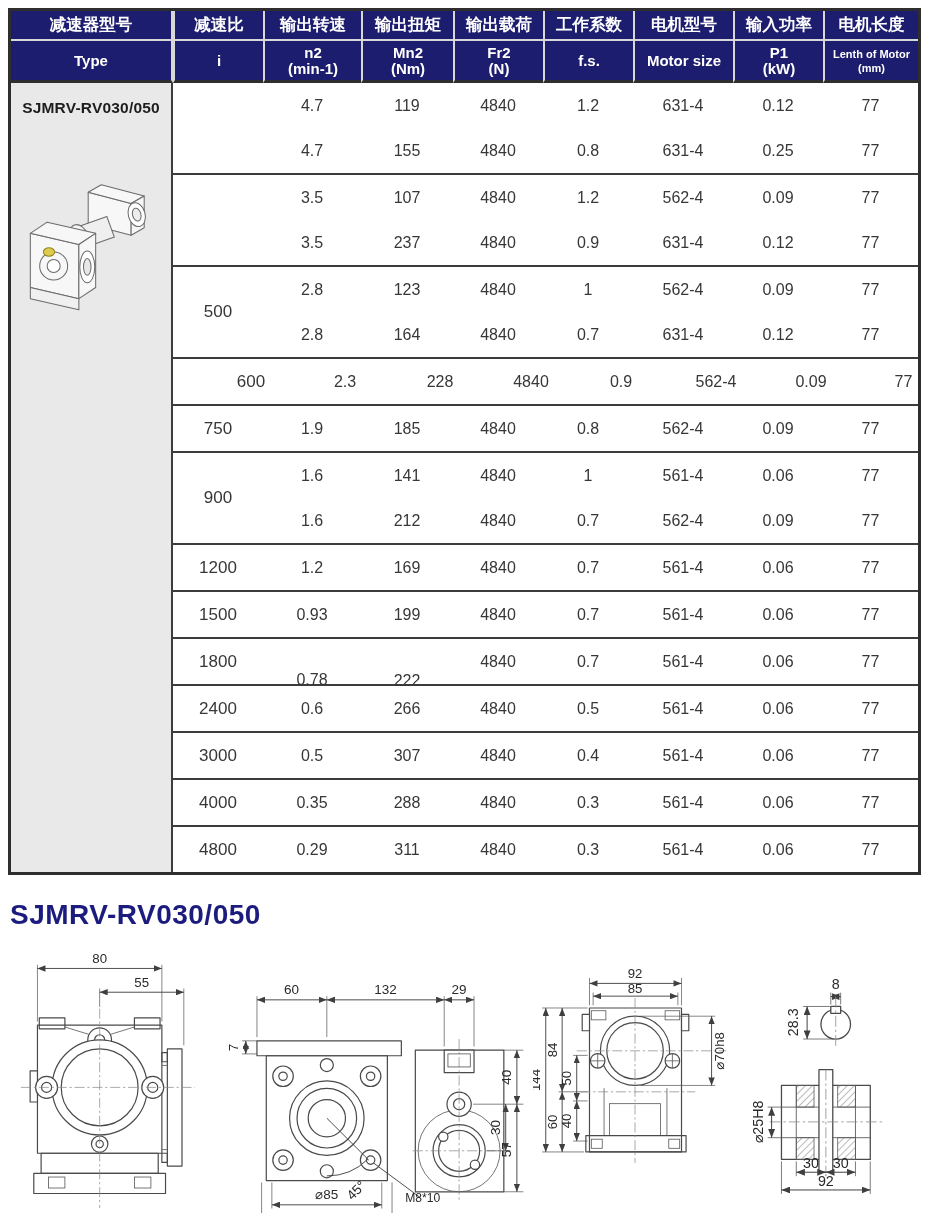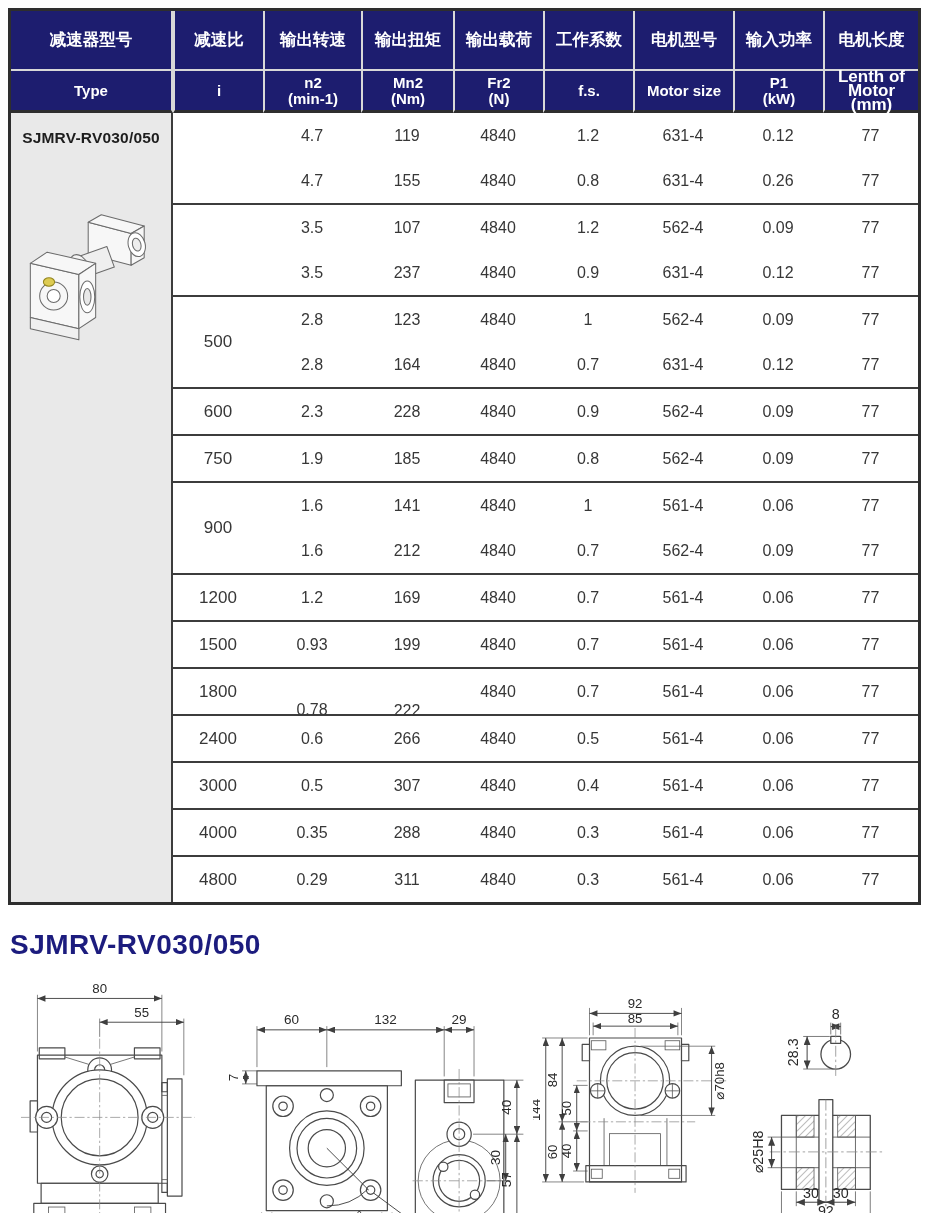--- a/index.html
+++ b/index.html
@@ -3,31 +3,31 @@
 <meta charset="utf-8">
 <style>
   * { margin:0; padding:0; box-sizing:border-box; }
   body { background:#fff; font-family:"Liberation Sans","DejaVu Sans",sans-serif; }
   .page { position:relative; width:930px; height:1213px; background:#ffffff; overflow:hidden; padding:8px; }
 
   
   .spec-table { display:flex; width:913px; border:3px solid #2e2e2e; background:#fff; }
   .col-product { width:165px; display:flex; flex-direction:column; background:#e9e9e9; }
   .hcell { background:#1d1d6f; color:#fff; font-weight:bold; display:flex; flex-direction:column; align-items:center; justify-content:center; text-align:center; }
-  .hcell.zh { height:60px; font-size:16.5px; border-bottom:2px solid #d8d8d8; }
+  .hcell.zh { height:30px; font-size:16.5px; border-bottom:2px solid #d8d8d8; }
   .hcell.en { height:42px; font-size:15px; line-height:16px; border-bottom:3px solid #2e2e2e; }
   .col-product .hcell { border-right:2px solid #d8d8d8; }
   .product-body { flex:1; border-right:2px solid #3c3c3c; display:flex; flex-direction:column; align-items:center; }
   .model-label { margin-top:16px; font-size:15.5px; font-weight:bold; color:#1d1d1d; letter-spacing:.2px; }
   .product-img { margin-top:60px; }
 
   .col-data { width:745px; }
   .data-header { display:grid; grid-template-columns:90px 98px 92px 90px 90px 100px 90px 95px; }
   .data-header .hcell { border-left:2px solid #d8d8d8; }
-  .data-header .hcell.en.k-motor_length { font-size:17px; line-height:14px; }
+  .data-header .hcell.en.k-motor_length { font-size:11px; line-height:14px; }
   .data-body { background:#fff; }
   .group { display:grid; grid-template-columns:90px 98px 92px 90px 90px 100px 90px 95px; }
   .group + .group { border-top:2px solid #3c3c3c; }
   .cell { display:flex; align-items:center; justify-content:center; font-size:16px; color:#373737; }
   .cell.ratio { font-size:17px; }
 
   
   .section-title { margin:24px 0 2px 2px; font-size:28px; font-weight:bold; color:#1c1c7e; letter-spacing:.5px; }
 
   
@@ -136,21 +136,21 @@
             <div class="cell" style="grid-area: 1 / 4;">4840</div>
             <div class="cell" style="grid-area: 1 / 5;">1.2</div>
             <div class="cell" style="grid-area: 1 / 6;">631-4</div>
             <div class="cell" style="grid-area: 1 / 7;">0.12</div>
             <div class="cell" style="grid-area: 1 / 8;">77</div>
             <div class="cell" style="grid-area: 2 / 2;">4.7</div>
             <div class="cell" style="grid-area: 2 / 3;">155</div>
             <div class="cell" style="grid-area: 2 / 4;">4840</div>
             <div class="cell" style="grid-area: 2 / 5;">0.8</div>
             <div class="cell" style="grid-area: 2 / 6;">631-4</div>
-            <div class="cell" style="grid-area: 2 / 7;">0.26</div>
+            <div class="cell" style="grid-area: 2 / 7;">0.25</div>
             <div class="cell" style="grid-area: 2 / 8;">77</div>
           </div>
           <div class="group" style="grid-template-rows: repeat(2, 45px);">
             <div class="cell" style="grid-area: 1 / 2;">3.5</div>
             <div class="cell" style="grid-area: 1 / 3;">107</div>
             <div class="cell" style="grid-area: 1 / 4;">4840</div>
             <div class="cell" style="grid-area: 1 / 5;">1.2</div>
             <div class="cell" style="grid-area: 1 / 6;">562-4</div>
             <div class="cell" style="grid-area: 1 / 7;">0.09</div>
             <div class="cell" style="grid-area: 1 / 8;">77</div>
@@ -172,21 +172,21 @@
             <div class="cell" style="grid-area: 1 / 7;">0.09</div>
             <div class="cell" style="grid-area: 1 / 8;">77</div>
             <div class="cell" style="grid-area: 2 / 2;">2.8</div>
             <div class="cell" style="grid-area: 2 / 3;">164</div>
             <div class="cell" style="grid-area: 2 / 4;">4840</div>
             <div class="cell" style="grid-area: 2 / 5;">0.7</div>
             <div class="cell" style="grid-area: 2 / 6;">631-4</div>
             <div class="cell" style="grid-area: 2 / 7;">0.12</div>
             <div class="cell" style="grid-area: 2 / 8;">77</div>
           </div>
-          <div class="group" style="grid-template-rows: repeat(1, 45px);">
+          <div class="group" style="grid-template-rows: repeat(1, 45px); padding-left: 33px;">
             <div class="cell ratio" style="grid-area: 1 / 1 / span 1;">600</div>
             <div class="cell" style="grid-area: 1 / 2;">2.3</div>
             <div class="cell" style="grid-area: 1 / 3;">228</div>
             <div class="cell" style="grid-area: 1 / 4;">4840</div>
             <div class="cell" style="grid-area: 1 / 5;">0.9</div>
             <div class="cell" style="grid-area: 1 / 6;">562-4</div>
             <div class="cell" style="grid-area: 1 / 7;">0.09</div>
             <div class="cell" style="grid-area: 1 / 8;">77</div>
           </div>
           <div class="group" style="grid-template-rows: repeat(1, 45px);">

